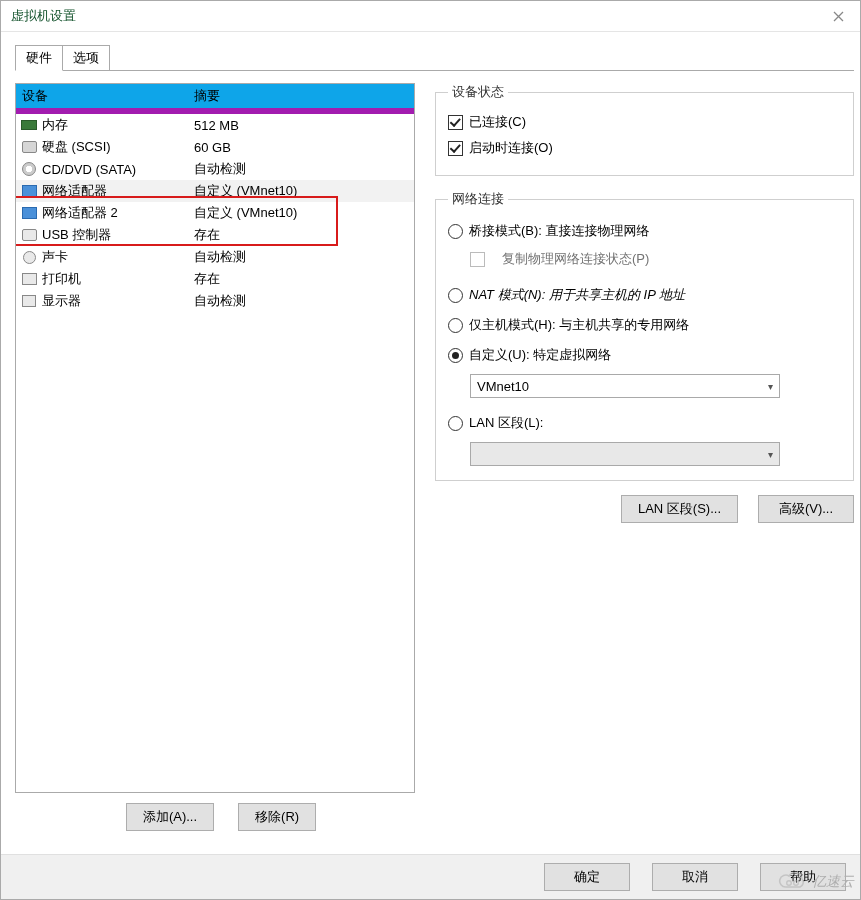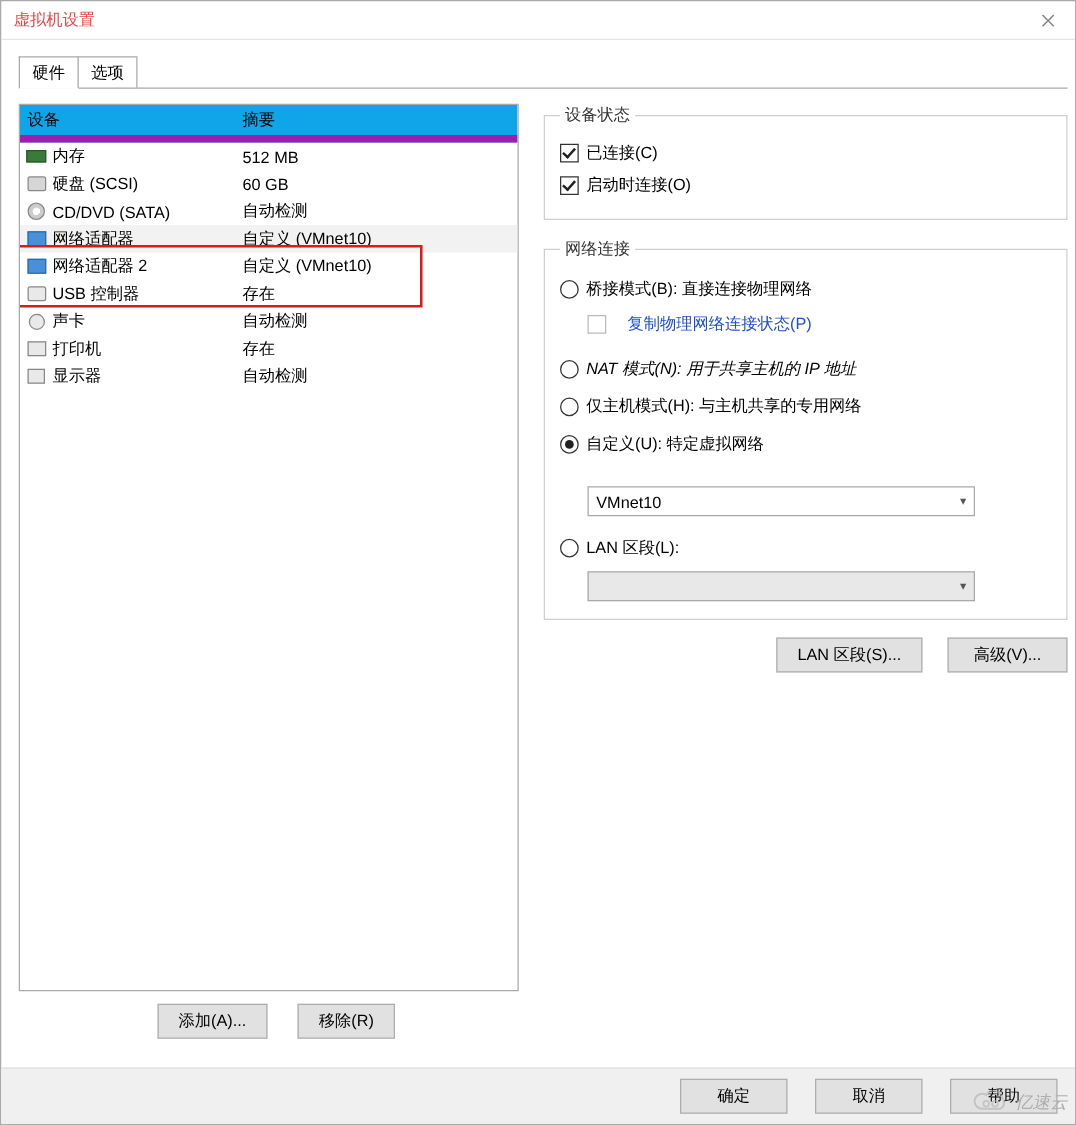--- a/index.html
+++ b/index.html
@@ -1,17 +1,17 @@
 <!DOCTYPE html>
 <html><head>
 <meta charset="utf-8">
 <style>
   html,body{margin:0;padding:0;font-family:"Microsoft YaHei","Segoe UI",Tahoma,sans-serif;font-size:13px;color:#000;background:#fff;}
   .window{width:861px;height:900px;background:#fff;position:relative;box-sizing:border-box;border:1px solid #aaa;}
-  .titlebar{height:30px;line-height:30px;padding:0 0 0 10px;font-size:13px;color:#ef4444;display:flex;justify-content:space-between;align-items:center;border-bottom:1px solid #e5e5e5;}
+  .titlebar{height:30px;line-height:30px;padding:0 0 0 10px;font-size:13px;color:#14532d;display:flex;justify-content:space-between;align-items:center;border-bottom:1px solid #e5e5e5;}
   .title-close{width:44px;height:30px;display:flex;align-items:center;justify-content:center;color:#888;}
   .body{padding:10px 6px 0 14px;box-sizing:border-box;height:824px;}
   .tabs{display:flex;align-items:flex-end;height:25px;margin-top:4px;}
   .tab{height:24px;line-height:24px;padding:0 10px;border:1px solid #aaa;background:#fff;font-size:13px;position:relative;}
   .tab.active{border-bottom:1px solid #fff;z-index:2;}
   .tab+.tab{margin-left:-1px;}
   .tabline{height:1px;background:#aaa;margin-top:-1px;}
   .panes{display:flex;margin-top:12px;gap:20px;}
   .left-pane{width:400px;}
   .device-table{border:1px solid #aaa;height:710px;box-sizing:border-box;overflow:hidden;position:relative;}
@@ -24,21 +24,21 @@
   .dev-row .name{width:152px;white-space:nowrap;}
   .dev-row .summary{white-space:nowrap;}
   .highlight-box{position:absolute;border:2px solid #d81b1b;pointer-events:none;}
   .below-table{margin-top:10px;display:flex;justify-content:center;gap:12px;}
   .btn{height:28px;padding:0 16px;border:1px solid #adadad;background:#e1e1e1;font-size:13px;display:inline-flex;align-items:center;justify-content:center;min-width:72px;box-sizing:border-box;margin-left:12px;}
   .right-pane{flex:1;}
   fieldset.grp{border:1px solid #cfcfcf;padding:8px 12px 14px 12px;margin:0 0 14px 0;}
   fieldset.grp>legend{padding:0 4px;font-size:13px;color:#333;}
   .chk-line,.radio-line{display:flex;align-items:center;height:26px;gap:6px;}
   .radio-line{height:30px;}
-  .chk-line.disabled{color:#1d4ed8;gap:17px;}
+  .chk-line.disabled{color:#737373;gap:17px;}
   .chk-box{width:13px;height:13px;border:1px solid #333;display:inline-flex;align-items:center;justify-content:center;}
   .chk-box.checked::after{content:"";display:block;width:8px;height:4px;border-left:2px solid #222;border-bottom:2px solid #222;transform:rotate(-48deg) translate(0px,-1px);}
   .chk-box.disabled{border-color:#bbb;}
   .radio{width:13px;height:13px;border:1px solid #333;border-radius:50%;display:inline-flex;align-items:center;justify-content:center;}
   .radio.sel::after{content:"";width:7px;height:7px;border-radius:50%;background:#222;}
   .radio-sub{margin-left:22px;}
   .select{height:24px;border:1px solid #a9a9a9;background:#e8e8e8;display:flex;align-items:center;justify-content:space-between;padding:0 6px;box-sizing:border-box;}
   .select.enabled{background:#fff;}
   .select .arrow{font-size:10px;color:#555;}
   .right-buttons{display:flex;justify-content:flex-end;gap:8px;margin-top:4px;}
@@ -193,21 +193,21 @@
 
           <div class="radio-line">
             <span class="radio"></span>
             <span>仅主机模式(H): 与主机共享的专用网络</span>
           </div>
 
           <div class="radio-line">
             <span class="radio sel"></span>
             <span>自定义(U): 特定虚拟网络</span>
           </div>
-          <div class="radio-sub" style="margin-top:19px;margin-bottom:10px;">
+          <div class="radio-sub" style="margin-top:4px;margin-bottom:10px;">
             <div class="select enabled" style="width:310px;">
               <span>VMnet10</span>
               <span class="arrow">▾</span>
             </div>
           </div>
 
           <div class="radio-line">
             <span class="radio"></span>
             <span>LAN 区段(L):</span>
           </div>

